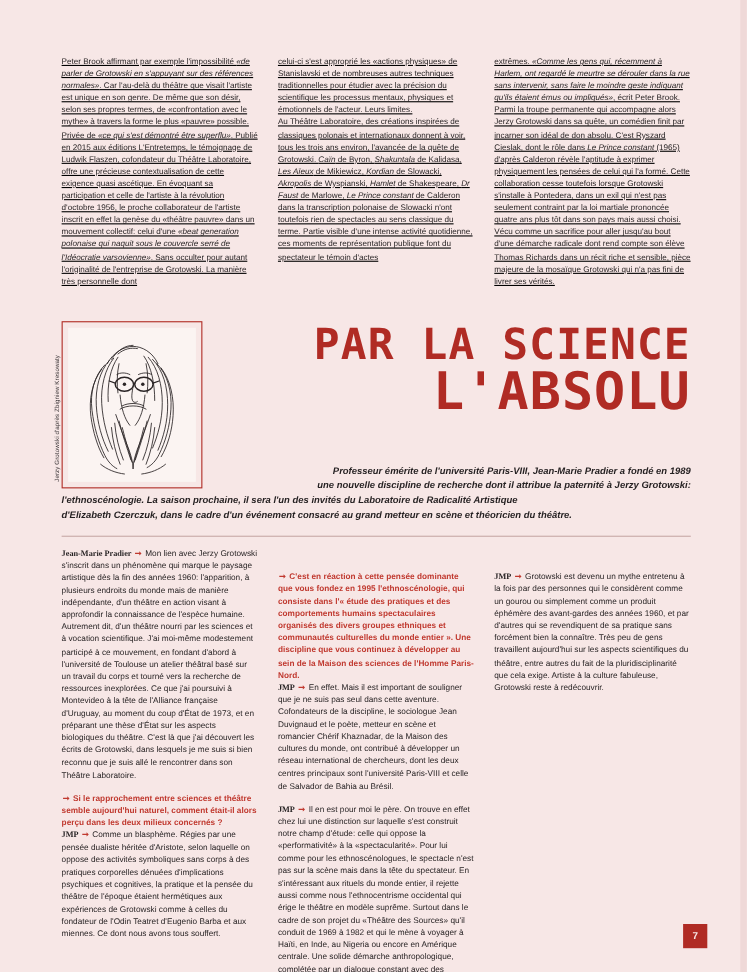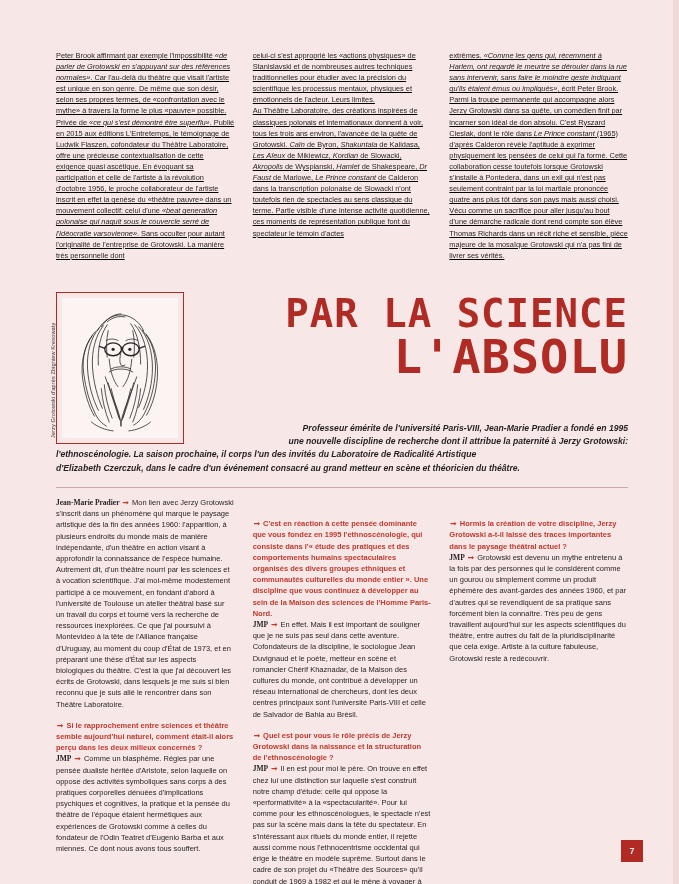--- a/index.html
+++ b/index.html
@@ -289,23 +289,23 @@
         </g>
       </svg>
     </div>
 
     <div class="title-zone">
       <div class="title-line t2">PAR LA SCIENCE</div>
       <div class="title-line t1">L'ABSOLU</div>
     </div>
 
     <div class="standfirst">
-      <div class="sf-l1">Professeur émérite de l'université Paris-VIII, Jean-Marie Pradier a fondé en 1995</div>
+      <div class="sf-l1">Professeur émérite de l'université Paris-VIII, Jean-Marie Pradier a fondé en 1989</div>
       <div class="sf-l2">une nouvelle discipline de recherche dont il attribue la paternité à Jerzy Grotowski:</div>
-      <div class="sf-l3">l'ethnoscénologie. La saison prochaine, il corps l'un des invités du Laboratoire de Radicalité Artistique</div>
+      <div class="sf-l3">l'ethnoscénologie. La saison prochaine, il sera l'un des invités du Laboratoire de Radicalité Artistique</div>
       <div class="sf-l4">d'Elizabeth Czerczuk, dans le cadre d'un événement consacré au grand metteur en scène et théoricien du théâtre.</div>
     </div>
   </div>
 
   <div class="rule"></div>
 
   <div class="qa-cols">
 
     <div class="qa-col">
       <p class="a"><span class="who">Jean-Marie Pradier</span> <span class="arrow">➞</span> <span>Mon lien avec Jerzy Grotowski s'inscrit dans un phénomène qui marque le paysage artistique dès la fin des années 1960: l'apparition, à plusieurs endroits du monde mais de manière indépendante, d'un théâtre en action visant à approfondir la connaissance de l'espèce humaine. Autrement dit, d'un théâtre nourri par les sciences et à vocation scientifique. J'ai moi-même modestement participé à ce mouvement, en fondant d'abord à l'université de Toulouse un atelier théâtral basé sur un travail du corps et tourné vers la recherche de ressources inexplorées. Ce que j'ai poursuivi à Montevideo à la tête de l'Alliance française d'Uruguay, au moment du coup d'État de 1973, et en préparant une thèse d'État sur les aspects biologiques du théâtre. C'est là que j'ai découvert les écrits de Grotowski, dans lesquels je me suis si bien reconnu que je suis allé le rencontrer dans son Théâtre Laboratoire.</span></p>
@@ -313,28 +313,26 @@
       <p class="q"><span class="arrow">➞</span> <span>Si le rapprochement entre sciences et théâtre semble aujourd'hui naturel, comment était-il alors perçu dans les deux milieux concernés ?</span></p>
       <p class="a"><span class="who2">JMP</span> <span class="arrow">➞</span> <span>Comme un blasphème. Régies par une pensée dualiste héritée d'Aristote, selon laquelle on oppose des activités symboliques sans corps à des pratiques corporelles dénuées d'implications psychiques et cognitives, la pratique et la pensée du théâtre de l'époque étaient hermétiques aux expériences de Grotowski comme à celles du fondateur de l'Odin Teatret d'Eugenio Barba et aux miennes. Ce dont nous avons tous souffert.</span></p>
     </div>
 
     <div class="qa-col">
       <p class="a">&nbsp;</p>
       <div class="gap"></div>
       <p class="q"><span class="arrow">➞</span> <span>C'est en réaction à cette pensée dominante que vous fondez en 1995 l'ethnoscénologie, qui consiste dans l'« étude des pratiques et des comportements humains spectaculaires organisés des divers groupes ethniques et communautés culturelles du monde entier ». Une discipline que vous continuez à développer au sein de la Maison des sciences de l'Homme Paris-Nord.</span></p>
       <p class="a"><span class="who2">JMP</span> <span class="arrow">➞</span> <span>En effet. Mais il est important de souligner que je ne suis pas seul dans cette aventure. Cofondateurs de la discipline, le sociologue Jean Duvignaud et le poète, metteur en scène et romancier Chérif Khaznadar, de la Maison des cultures du monde, ont contribué à développer un réseau international de chercheurs, dont les deux centres principaux sont l'université Paris-VIII et celle de Salvador de Bahia au Brésil.</span></p>
       <div class="gap"></div>
-      <p class="q"><span class="arrow">➞</span> <span>Quel est pour vous le rôle précis de Jerzy Grotowski dans la naissance et la structuration de l'ethnoscénologie ?</span></p>
       <p class="a"><span class="who2">JMP</span> <span class="arrow">➞</span> <span>Il en est pour moi le père. On trouve en effet chez lui une distinction sur laquelle s'est construit notre champ d'étude: celle qui oppose la «performativité» à la «spectacularité». Pour lui comme pour les ethnoscénologues, le spectacle n'est pas sur la scène mais dans la tête du spectateur. En s'intéressant aux rituels du monde entier, il rejette aussi comme nous l'ethnocentrisme occidental qui érige le théâtre en modèle suprême. Surtout dans le cadre de son projet du «Théâtre des Sources» qu'il conduit de 1969 à 1982 et qui le mène à voyager à Haïti, en Inde, au Nigeria ou encore en Amérique centrale. Une solide démarche anthropologique, complétée par un dialogue constant avec des spécialistes de nombreuses autres disciplines. Et bien sûr par une dimension mystique. Grotowski voulait atteindre l'absolu par la science.</span></p>
     </div>
 
     <div class="qa-col">
       <p class="a">&nbsp;</p>
       <div class="gap"></div>
-      <p class="q"><span class="arrow">➞</span> <span>Hormis la création de votre discipline, Jerzy Grotowski a-t-il laissé des traces importantes dans le paysage théâtral actuel ?</span></p>
       <p class="a"><span class="who2">JMP</span> <span class="arrow">➞</span> <span>Grotowski est devenu un mythe entretenu à la fois par des personnes qui le considèrent comme un gourou ou simplement comme un produit éphémère des avant-gardes des années 1960, et par d'autres qui se revendiquent de sa pratique sans forcément bien la connaître. Très peu de gens travaillent aujourd'hui sur les aspects scientifiques du théâtre, entre autres du fait de la pluridisciplinarité que cela exige. Artiste à la culture fabuleuse, Grotowski reste à redécouvrir.</span></p>
     </div>
 
   </div>
 
   <div class="folio">7</div>
 
 </div>
 
 </body></html>

